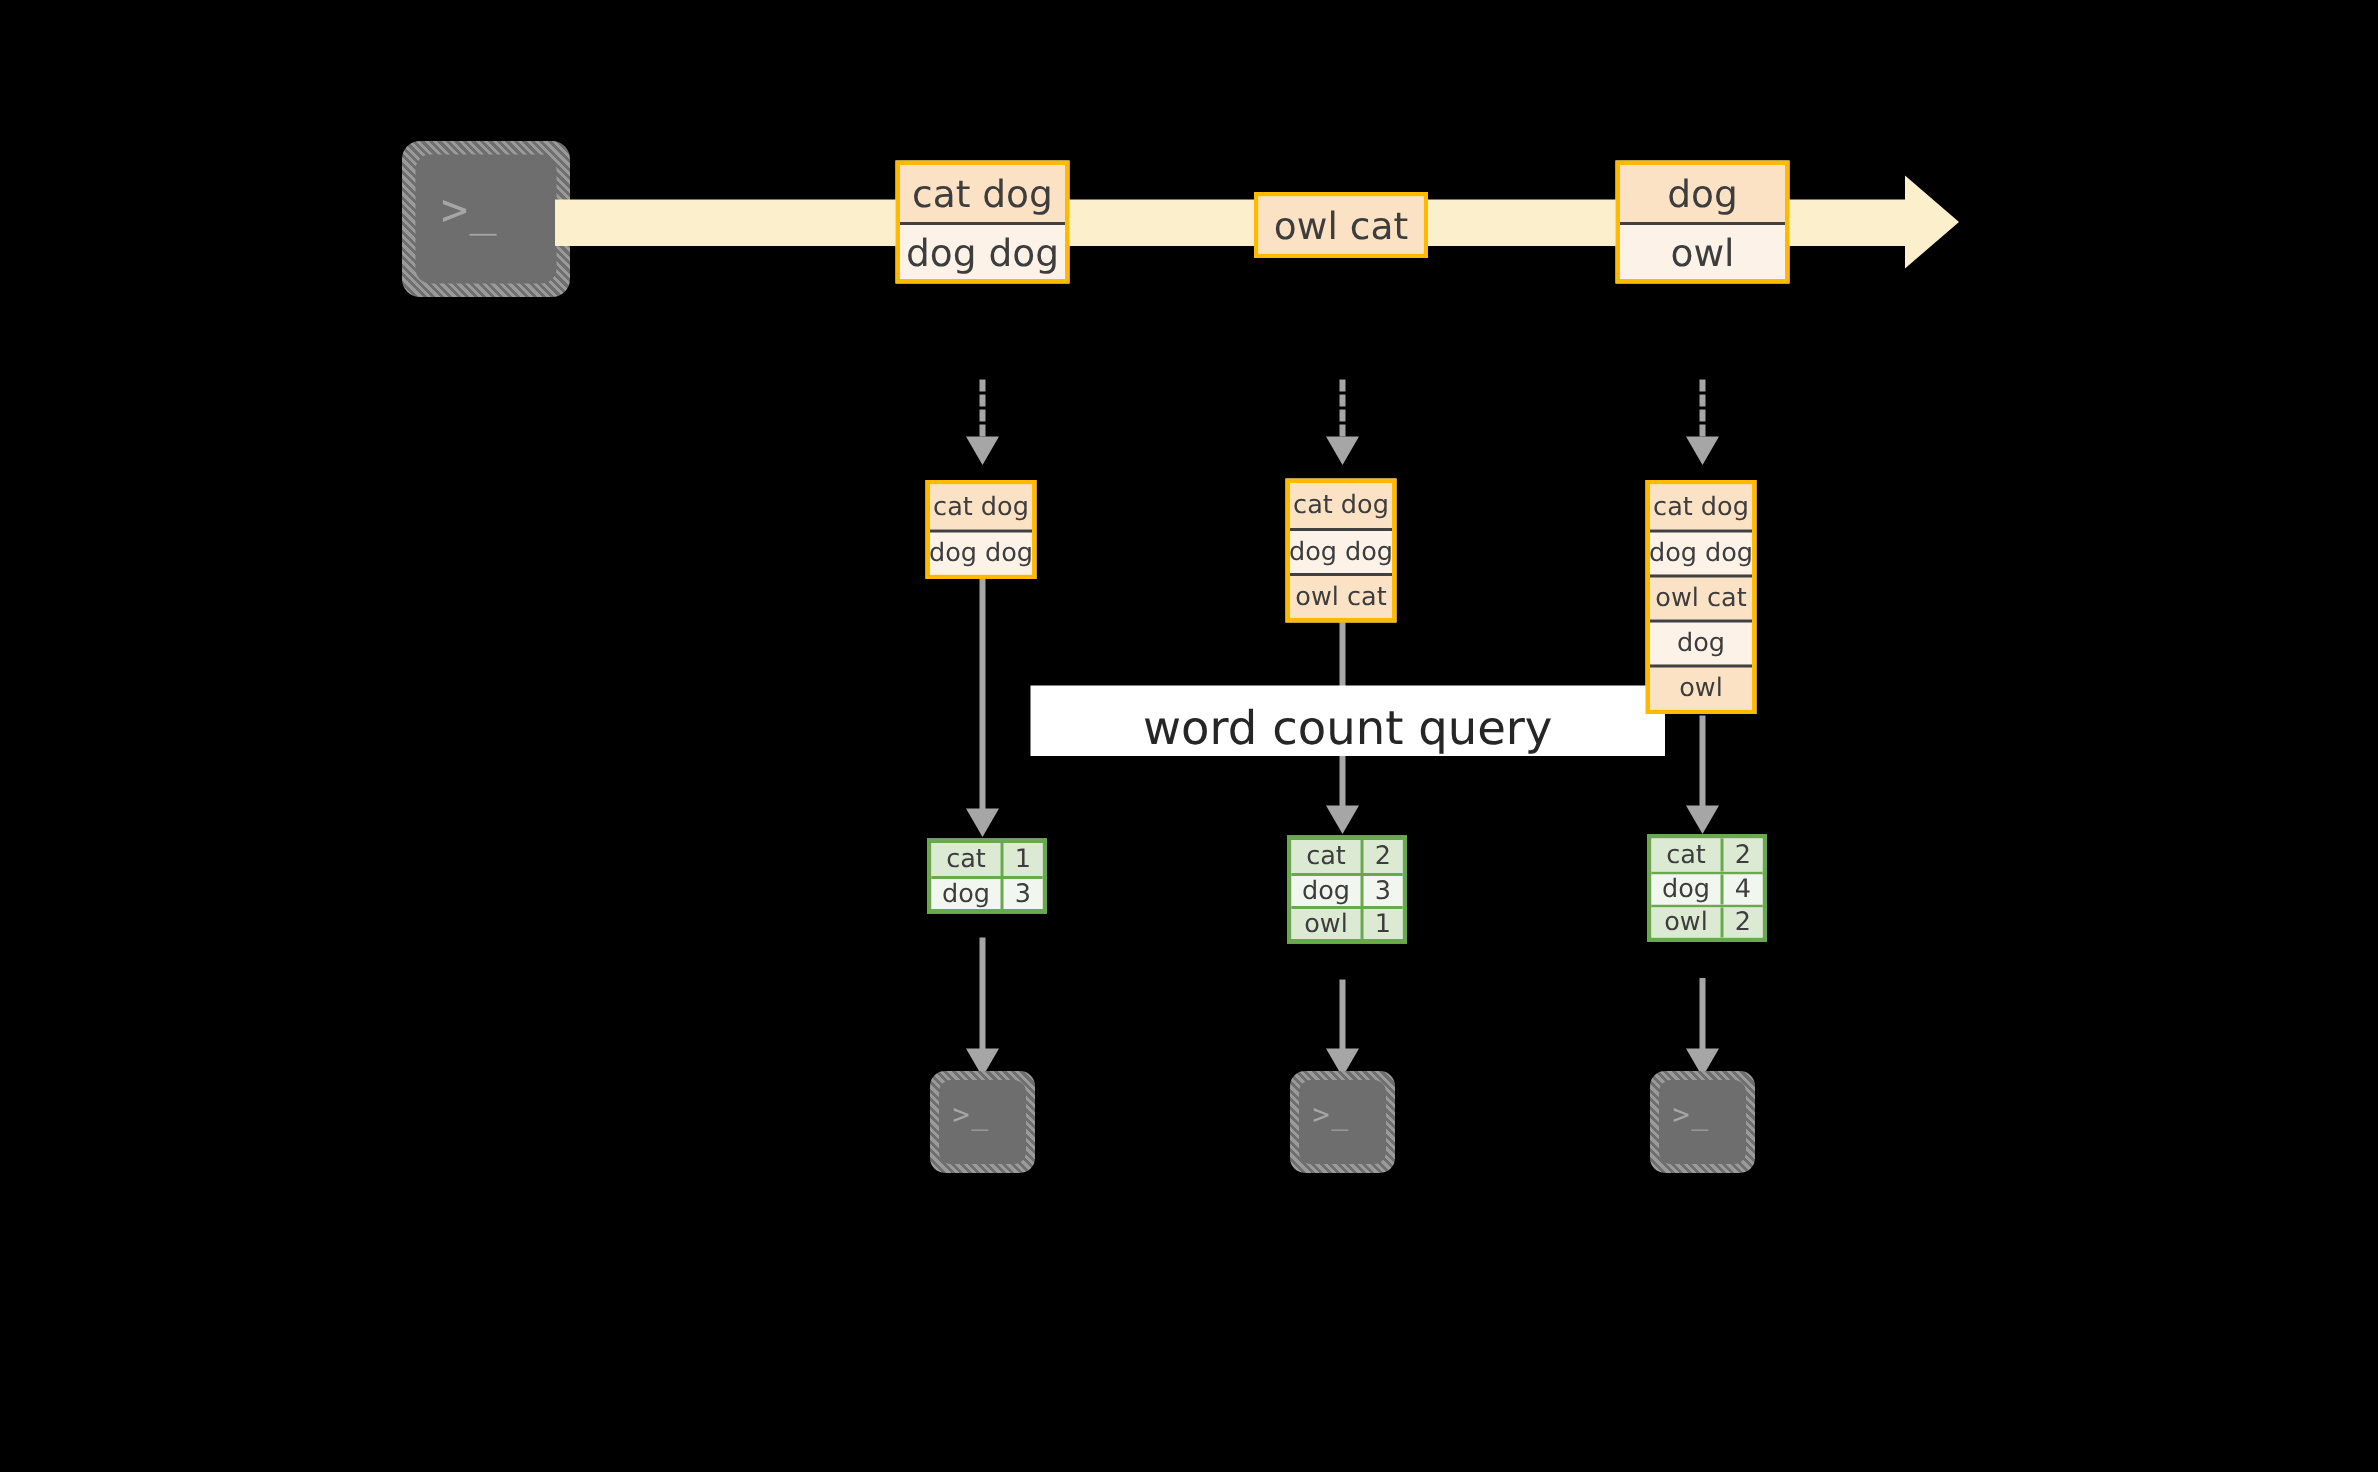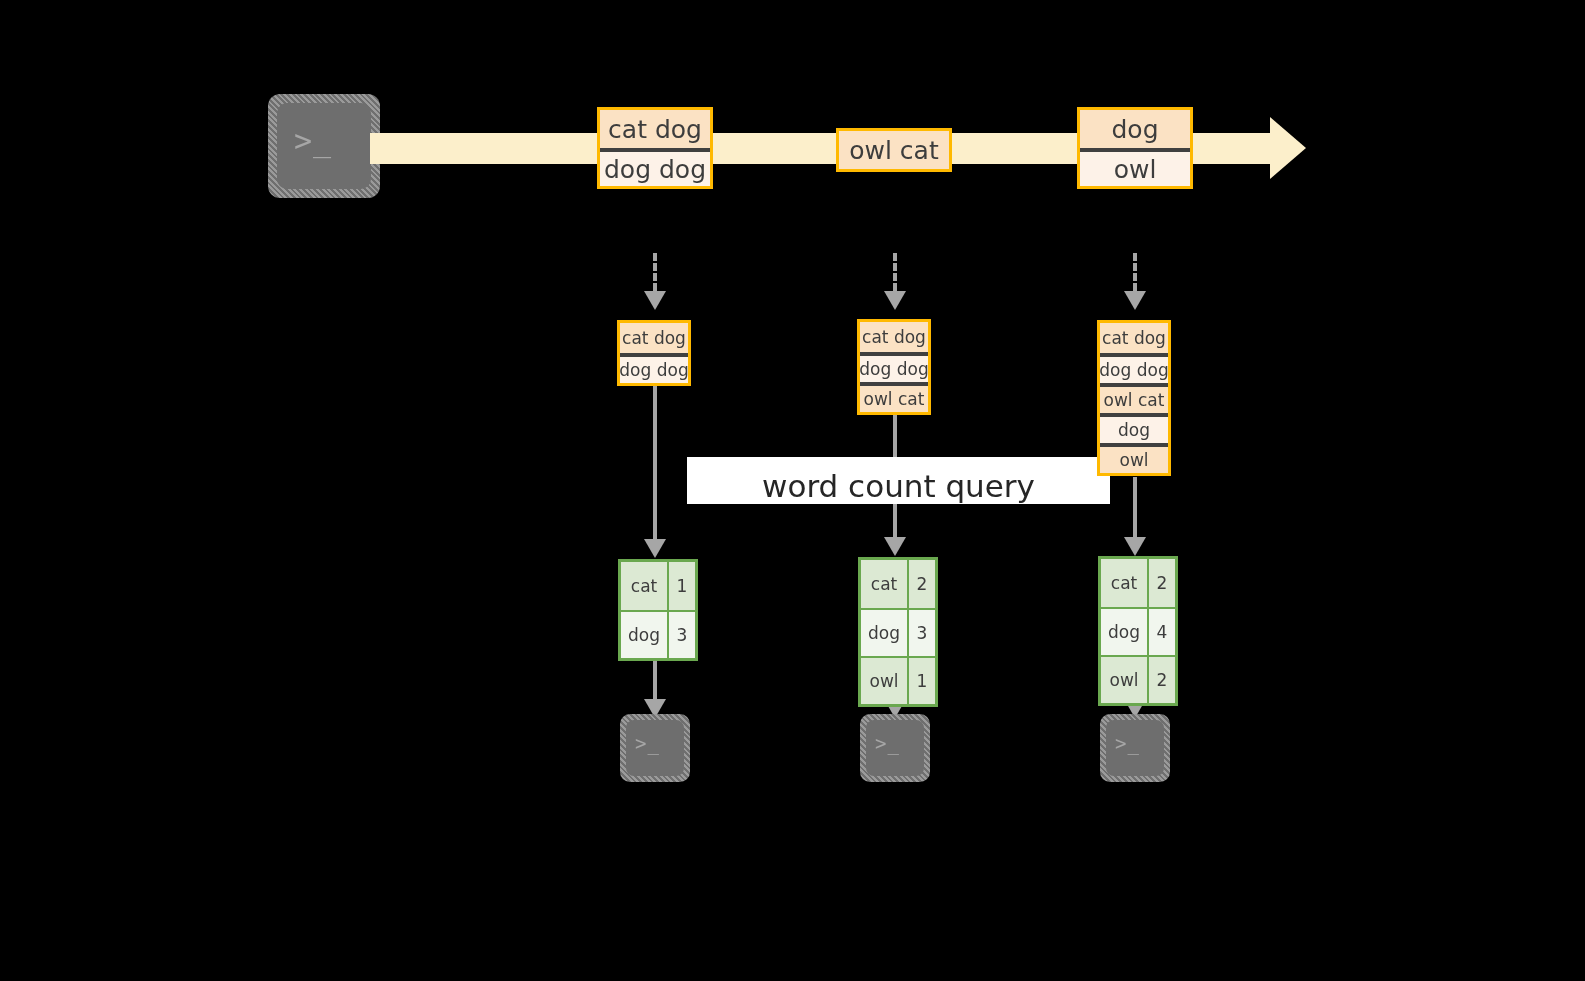--- a/index.html
+++ b/index.html
@@ -69,39 +69,39 @@
     box-sizing: border-box;
     display: flex;
     align-items: center;
     justify-content: center;
     color: #3d3d3d;
     white-space: nowrap;
     overflow: hidden;
   }
   .rec-cell.dark  { background: #fbe2c4; }
   .rec-cell.light { background: #fdf2e8; }
-  .rec-cell + .rec-cell { border-top: 4px solid #404040; }
+  .rec-cell + .rec-cell { border-top: 2px solid #404040; }
 
   
   .rec.big .rec-cell { height: 38px; font-size: 25px; }
 
   
   .rec.sm .rec-cell { height: 30px; font-size: 17px; }
 
   
   .tbl {
     position: absolute;
     box-sizing: border-box;
     border: 3px solid #6aa84f;
     background: #fff;
     z-index: 5;
   }
   .tbl-row {
     display: flex;
-    height: 48px;
+    height: 22px;
     box-sizing: border-box;
   }
   .tbl-row + .tbl-row { border-top: 2px solid #6aa84f; }
   .tbl-row .k, .tbl-row .v {
     box-sizing: border-box;
     display: flex;
     align-items: center;
     justify-content: center;
     font-size: 17px;
     color: #3d3d3d;

